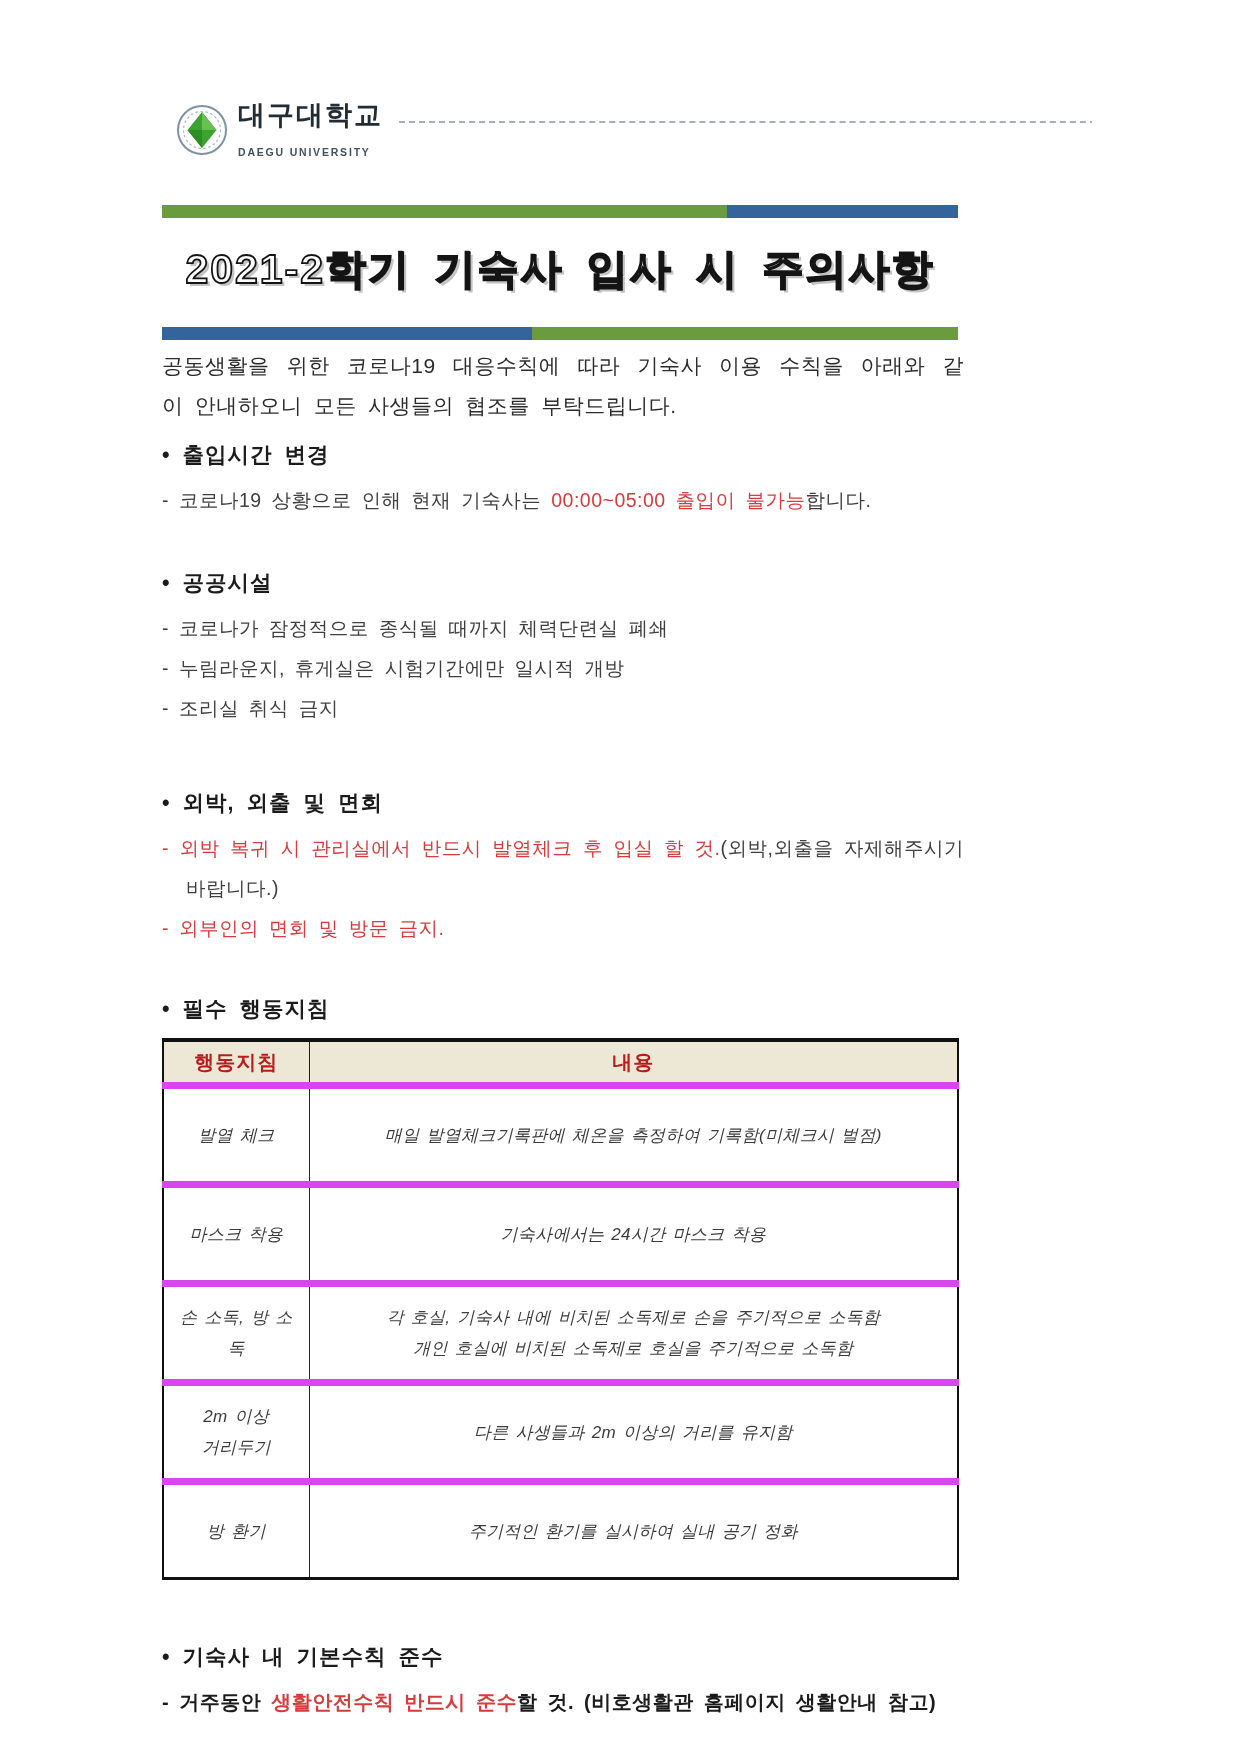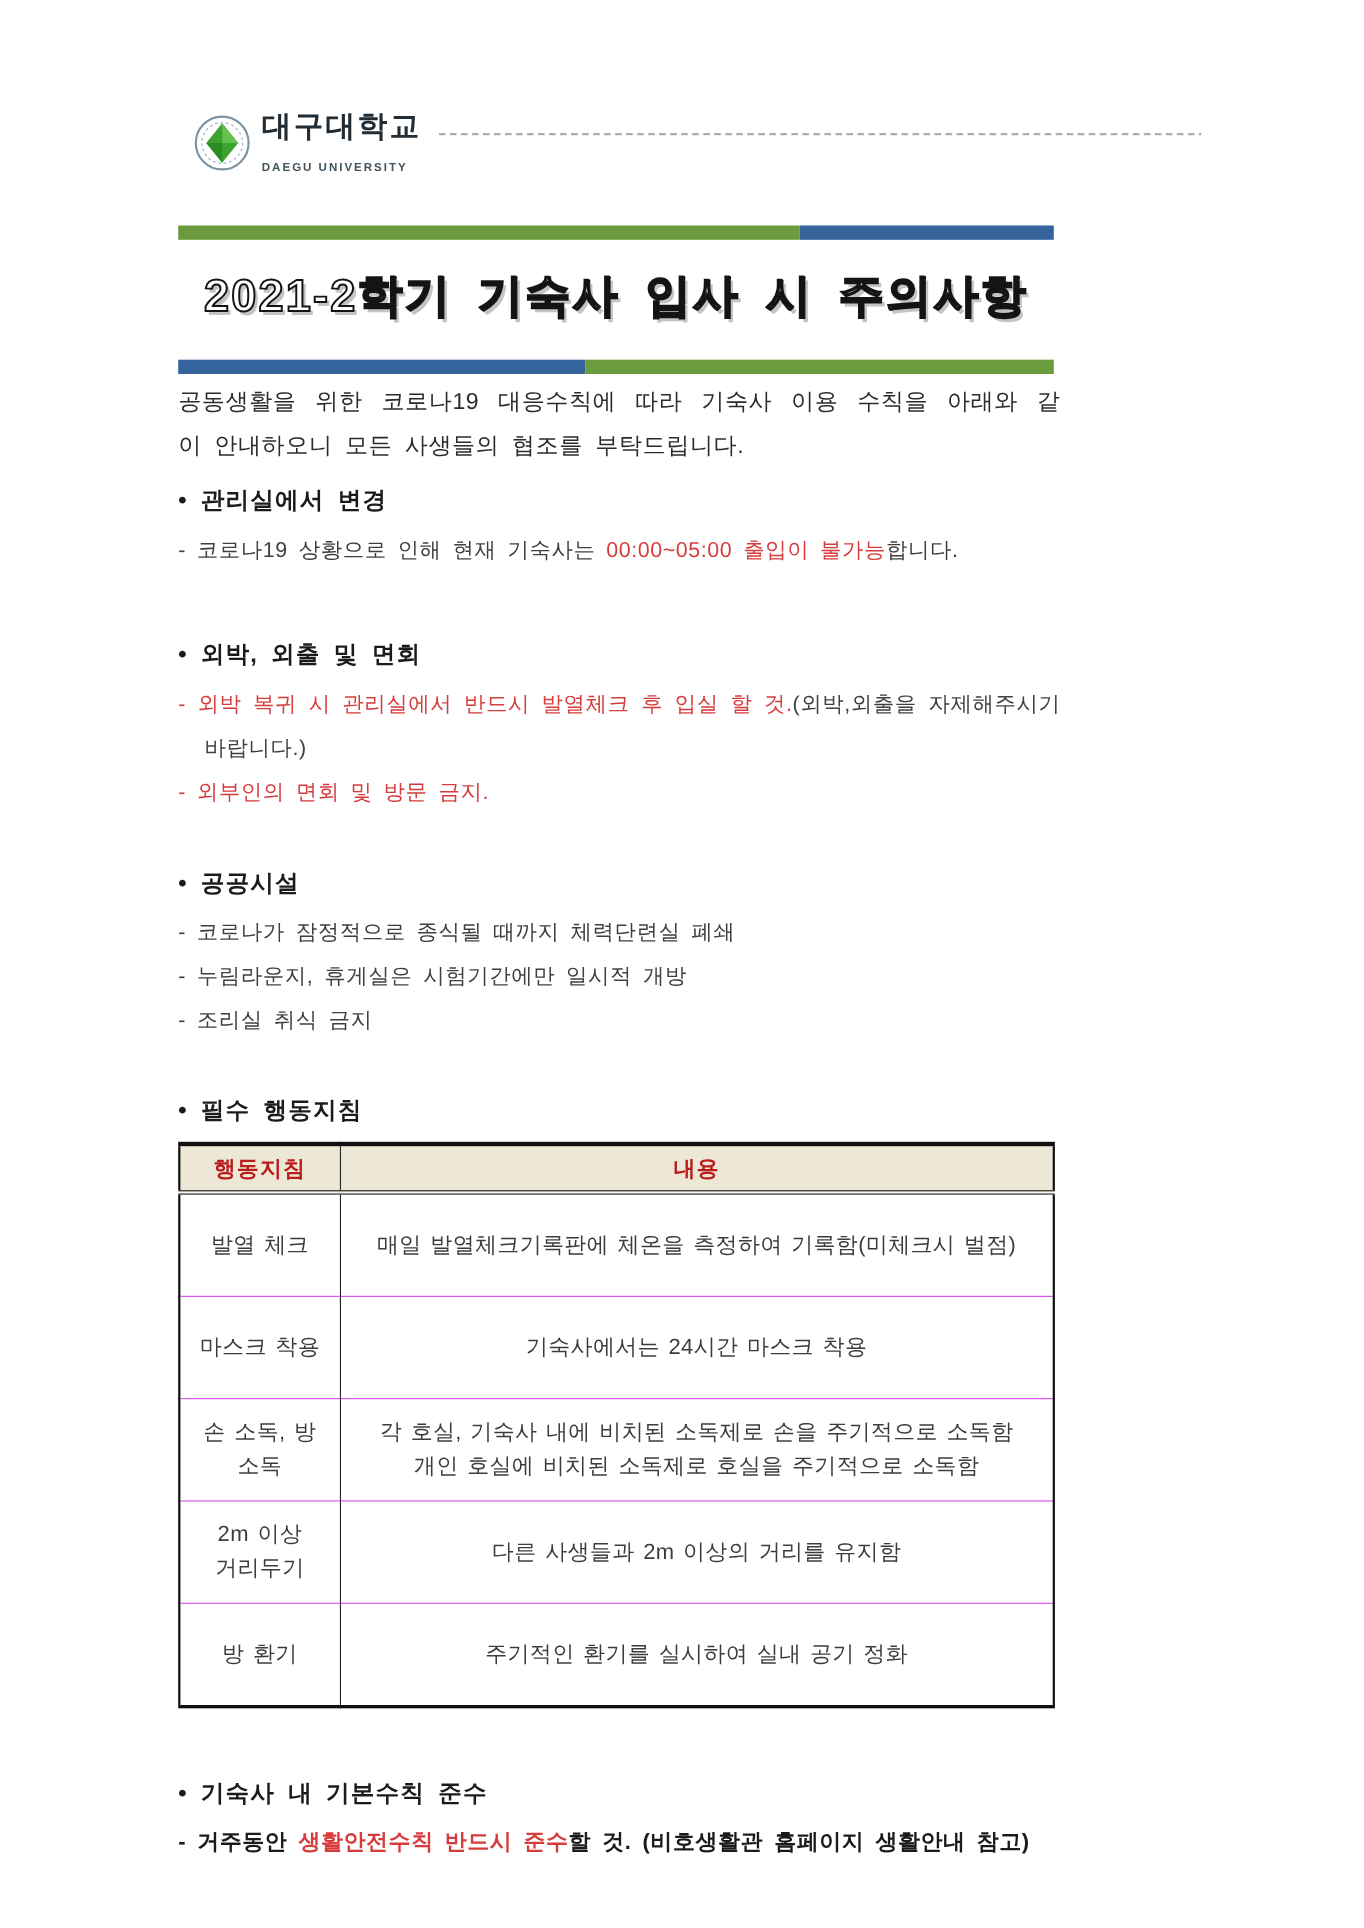--- a/index.html
+++ b/index.html
@@ -53,22 +53,22 @@
           text-indent:-24px; padding-left:24px; }
   .item.justify { text-align:justify; }
   .t-red { color:var(--red); }
   .sec-basic .item { font-weight:700; font-size:20px; color:#1b1b1b; }
 
   
   .rules-table { width:797px; margin-top:12px; border-collapse:collapse; table-layout:fixed;
                  border:2px solid #101010; border-top-width:4px; border-bottom-width:3px; }
   .rules-table th { background:var(--table-header-bg); height:38px; font-size:20px; font-weight:700;
                     color:#b91c1c; letter-spacing:1px; border-bottom:4px double #1c1c1c; text-align:center; }
-  .rules-table td { border-top:1px solid #d946ef; height:84px; text-align:center; vertical-align:middle;
-                    font-size:20px; color:#3c3c3c; line-height:31px; letter-spacing:0.3px; word-spacing:2px; padding:4px 8px; }
+  .rules-table td { border-top:7px solid #d946ef; height:84px; text-align:center; vertical-align:middle;
+                    font-size:17px; color:#3c3c3c; line-height:31px; letter-spacing:0.3px; word-spacing:2px; padding:4px 8px;font-style:italic; }
   .rules-table th + th, .rules-table td + td { border-left:1.5px solid #222222; }
   .cell-line { display:block; }
 </style>
 </head>
 <body>
 
 <div class="page">
 
   <div class="doc-header">
     <svg class="seal" viewBox="0 0 52 52" aria-hidden="true">
@@ -98,35 +98,35 @@
   </div>
 
   <div class="content">
 
     <div class="intro">
       <div class="l1">공동생활을 위한 코로나19 대응수칙에 따라 기숙사 이용 수칙을 아래와 같</div>
       <div class="l2">이 안내하오니 모든 사생들의 협조를 부탁드립니다.</div>
     </div>
 
     <div class="section sec-entry">
-      <h2 class="sec-heading">• 관리실에서 변경</h2>
+      <h2 class="sec-heading">• 출입시간 변경</h2>
       <p class="item"><span>- 코로나19 상황으로 인해 현재 기숙사는 </span><span class="t-red">00:00~05:00 출입이 불가능</span><span>합니다.</span></p>
-    </div>
-
-    <div class="section sec-outing">
-      <h2 class="sec-heading">• 외박, 외출 및 면회</h2>
-      <p class="item justify"><span class="t-red">- 외박 복귀 시 관리실에서 반드시 발열체크 후 입실 할 것.</span><span>(외박,외출을 자제해주시기 바랍니다.)</span></p>
-      <p class="item"><span class="t-red">- 외부인의 면회 및 방문 금지.</span></p>
     </div>
 
     <div class="section sec-public">
       <h2 class="sec-heading">• 공공시설</h2>
       <p class="item"><span>- 코로나가 잠정적으로 종식될 때까지 체력단련실 폐쇄</span></p>
       <p class="item"><span>- 누림라운지, 휴게실은 시험기간에만 일시적 개방</span></p>
       <p class="item"><span>- 조리실 취식 금지</span></p>
+    </div>
+
+    <div class="section sec-outing">
+      <h2 class="sec-heading">• 외박, 외출 및 면회</h2>
+      <p class="item justify"><span class="t-red">- 외박 복귀 시 관리실에서 반드시 발열체크 후 입실 할 것.</span><span>(외박,외출을 자제해주시기 바랍니다.)</span></p>
+      <p class="item"><span class="t-red">- 외부인의 면회 및 방문 금지.</span></p>
     </div>
 
     <div class="section sec-actions">
       <h2 class="sec-heading">• 필수 행동지침</h2>
       <table class="rules-table">
         <colgroup>
             <col style="width:146px">
             <col>
           </colgroup>
         <thead>

